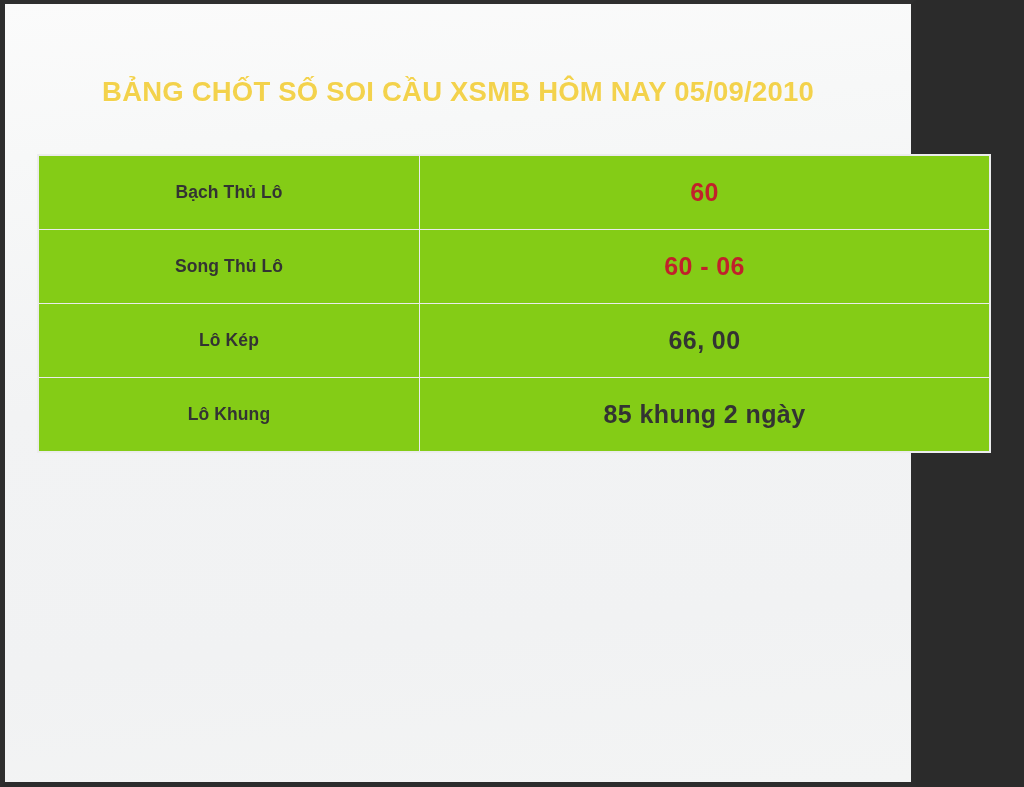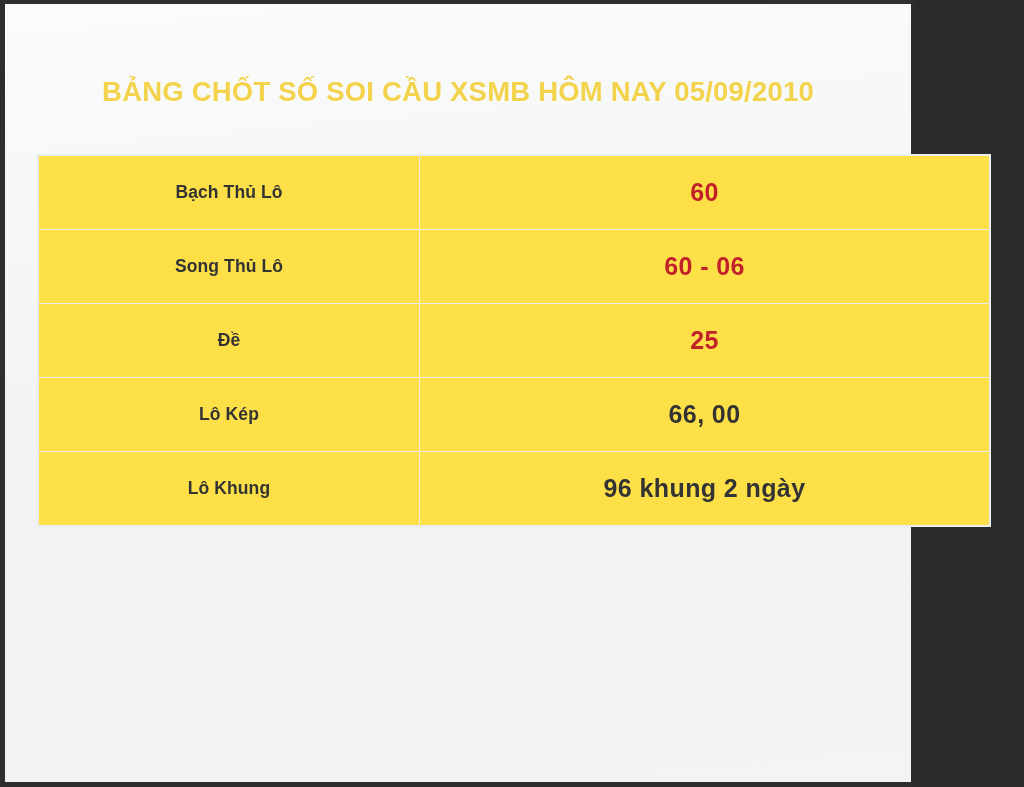--- a/index.html
+++ b/index.html
@@ -55,21 +55,21 @@
     border-collapse: collapse;
     table-layout: fixed;
     background: #ffffff;
     box-shadow: 0 0 0 1px #eceded;
   }
   #result-table td {
     border: 1px solid #eaebec;
     height: 73px;
     text-align: center;
     vertical-align: middle;
-    background: #fde047;
+    background: #84cc16;
     padding: 0;
   }
   .cell-label {
     width: 380px;
     font-size: 17.5px;
     font-weight: bold;
     color: #333333;
     letter-spacing: 0.1px;
   }
   .cell-value {
@@ -104,29 +104,25 @@
       <tbody>
           <tr>
             <td class="cell-label">Bạch Thủ Lô</td>
             <td class="cell-value accent">60</td>
           </tr>
           <tr>
             <td class="cell-label">Song Thủ Lô</td>
             <td class="cell-value accent">60 - 06</td>
           </tr>
           <tr>
-            <td class="cell-label">Đề</td>
-            <td class="cell-value accent">25</td>
-          </tr>
-          <tr>
             <td class="cell-label">Lô Kép</td>
             <td class="cell-value">66, 00</td>
           </tr>
           <tr>
             <td class="cell-label">Lô Khung</td>
-            <td class="cell-value">96 khung 2 ngày</td>
+            <td class="cell-value">85 khung 2 ngày</td>
           </tr>
         </tbody>
     </table>
 
 
   </div>
 </div>
 
 </body></html>

